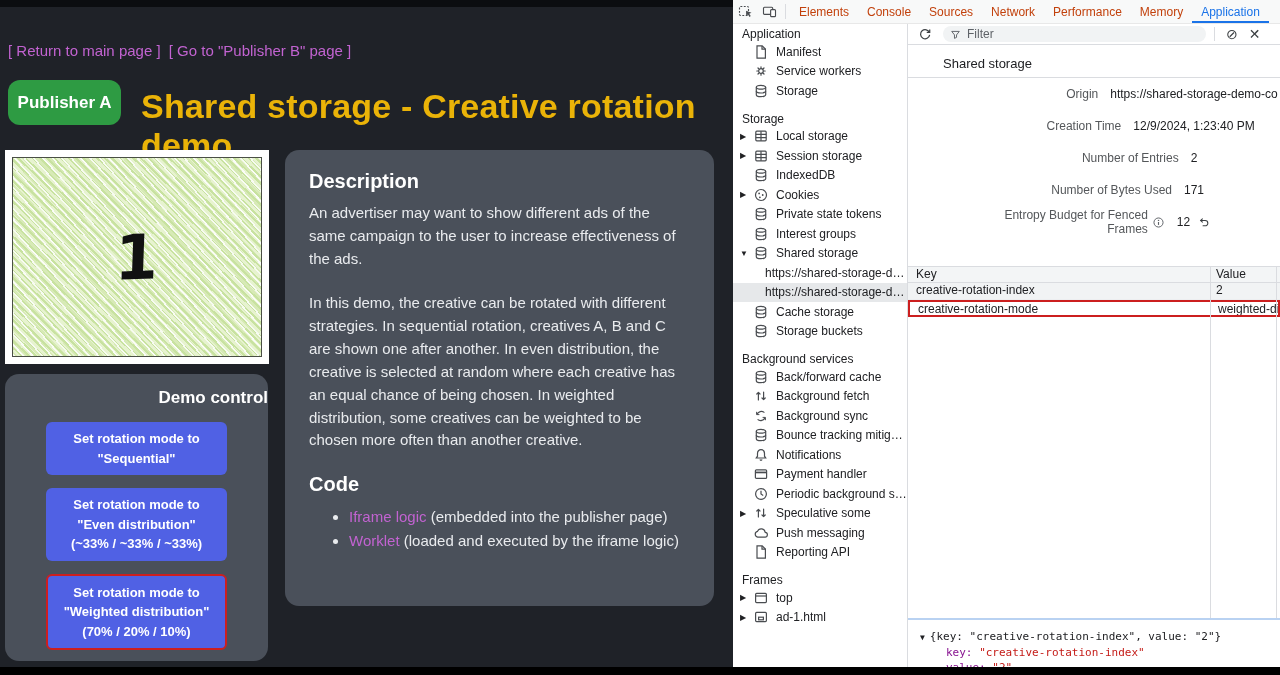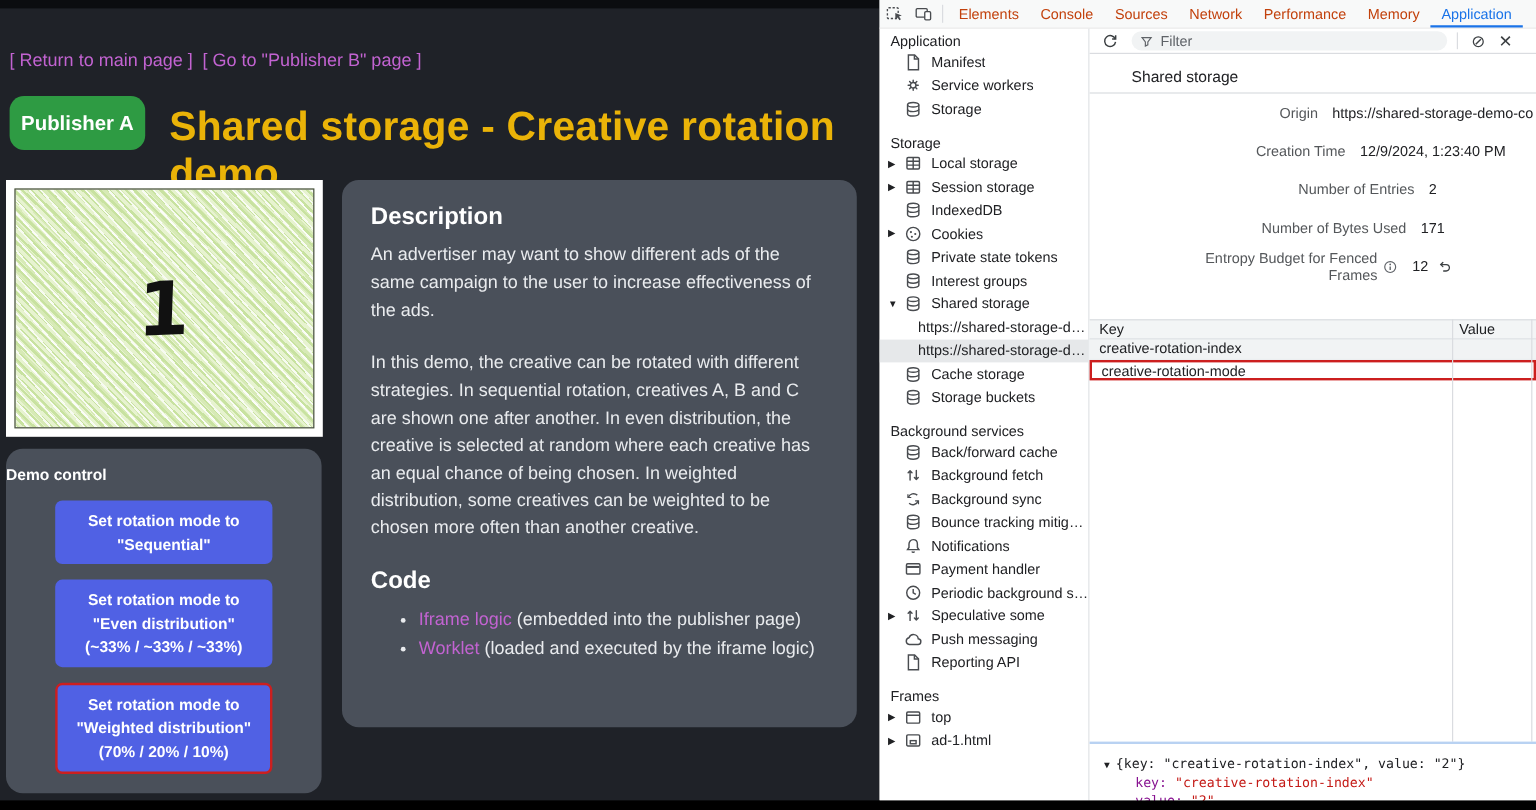--- a/index.html
+++ b/index.html
@@ -20,21 +20,21 @@
   .creative { width:100%; height:100%; border:1.5px solid #4a4f45; position:relative;
       background-color:#e2f0ca;
       background-image:
         repeating-linear-gradient(48deg, rgba(255,255,255,.85) 0 1.5px, transparent 1.5px 7px),
         repeating-linear-gradient(44deg, #c8e2a0 0 2px, transparent 2px 5px),
         repeating-linear-gradient(46deg, #d7eab6 0 3px, #e7f3d0 3px 9px);
       display:flex; align-items:center; justify-content:center; }
   .creative-number { font-size:62px; font-weight:bold; color:#111; transform:rotate(-2deg) skewX(-4deg); font-family:"DejaVu Sans", sans-serif; }
 
   .demo-panel { position:absolute; left:5px; top:374px; width:263px; height:287px; border-radius:14px; background:#4a505a; }
-  .demo-title { text-align:left; padding-top:14px; font-size:13px; font-weight:bold; color:#fff; }
+  .demo-title { text-align:right; padding-top:14px; font-size:17px; font-weight:bold; color:#fff; }
   .demo-buttons { display:flex; flex-direction:column; align-items:center; gap:13px; margin-top:14px; }
   .demo-btn { width:181px; border:none; border-radius:6px; background:var(--button-blue,#5061e4);
       color:#fff; font-family:inherit; font-size:13px; font-weight:bold; line-height:1.5;
       padding:7px 6px; white-space:pre-line; cursor:pointer; }
   .demo-btn.highlight { border:2px solid var(--highlight-red,#cc1f1f); }
 
   .desc-panel { position:absolute; left:285px; top:150px; width:429px; height:456px; border-radius:14px;
       background:#4a505a; padding:20px 26px 0 24px; overflow:hidden; }
   .desc-heading, .code-heading { font-size:20px; font-weight:bold; color:#fff; margin-bottom:9px; }
   .desc-para { font-size:15px; line-height:1.53; color:#e9ebee; margin-bottom:21px; }
@@ -79,21 +79,21 @@
       font-size:13px; color:#202124; padding:11px 0 0 35px; }
   .meta { position:absolute; left:0; right:0; top:54px; }
   .meta-row { height:32px; display:flex; align-items:center;justify-content:center; }
   .meta-label { width:200px; text-align:right; padding-right:12px; color:#54575a; flex:none;
       display:flex; align-items:center; justify-content:flex-end; gap:4px; }
   .meta-value { color:#202124; white-space:nowrap; overflow:hidden; display:flex; align-items:center; gap:8px; }
 
   .grid-region { position:absolute; left:0; right:0; top:242px; height:352px; }
   .grid-head { display:flex; height:17px; background:#f3f5f6; border-top:1px solid #dadce0; border-bottom:1px solid #dadce0; }
   .gh-cell { padding-left:8px; line-height:15px; color:#202124; cursor:pointer; }
-  .grid-row { display:flex; height:17px; border-bottom:1px solid #eceef0; cursor:pointer;flex-direction:column; }
+  .grid-row { display:flex; height:17px; border-bottom:1px solid #eceef0; cursor:pointer; }
   .grid-row.striped { background:#f1f3f4; }
   .grid-row.highlight { border:2px solid var(--highlight-red,#cc1f1f); }
   .gc-key { width:302px; flex:none; padding-left:8px; line-height:15px; overflow:hidden; white-space:nowrap; }
   .gc-val { flex:1; padding-left:6px; line-height:15px; overflow:hidden; white-space:nowrap; }
   .col-line { position:absolute; left:302px; top:0; bottom:0; width:1px; background:#dadce0; }
   .col-line.right { left:368px; }
   .blue-line { position:absolute; left:0; right:0; top:594px; height:2px; background:#b9d2f2; }
 
   .preview { position:absolute; left:0; right:0; top:600px; bottom:0; padding:5px 0 0 12px;
       font-family:"DejaVu Sans Mono", monospace; font-size:11px; line-height:15px; color:#202124; }

